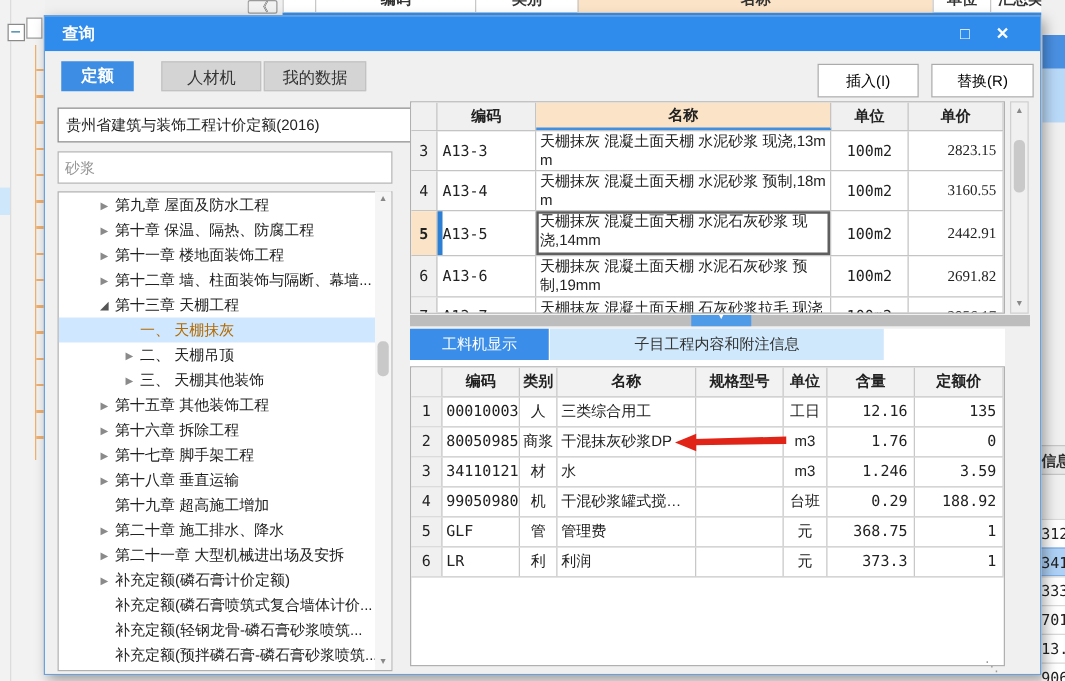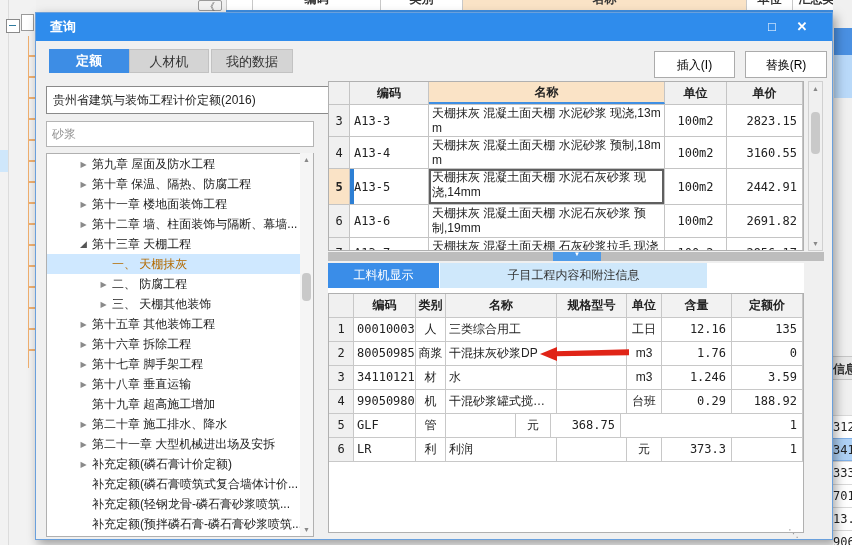--- a/index.html
+++ b/index.html
@@ -46,21 +46,21 @@
   #titlebar .ttl{position:absolute;left:14px;top:0;line-height:28px;color:#fff;font-weight:bold;font-size:13px;}
   .tbtn{position:absolute;top:0;width:24px;height:28px;line-height:28px;text-align:center;color:#fff;
      font-size:13px;cursor:pointer;}
   #btn-max{right:48px;}  #btn-close{right:18px;font-weight:bold;}
   #dlg-body{position:absolute;left:0;top:28px;width:796px;height:498px;background:#f0f0f0;overflow:hidden;}
 
   
   .tab{position:absolute;top:8px;height:24px;line-height:24px;text-align:center;font-size:13px;
      background:#d4d4d4;color:#333;border:1px solid #c2c2c2;box-sizing:border-box;cursor:pointer;}
   .tab.active{background:#3d8de5;color:#fff;font-weight:bold;border:none;}
-  #tab-de{left:13px;width:80px;} #tab-rcj{left:93px;width:80px;} #tab-my{left:175px;width:82px;}
+  #tab-de{left:13px;width:58px;} #tab-rcj{left:93px;width:80px;} #tab-my{left:175px;width:82px;}
 
   .pushbtn{position:absolute;top:10px;height:27px;background:#fff;border:1px solid #ababab;
      font-size:12px;text-align:center;line-height:25px;box-sizing:border-box;cursor:pointer;}
   #btn-insert{left:618px;width:81px;} #btn-replace{left:709px;width:82px;}
 
   
   #lib-select{left:10px;top:45px;width:315px;height:28px;background:#fff;border:1px solid #8a8a8a;
      box-sizing:border-box;line-height:26px;padding-left:6px;cursor:pointer;}
   #lib-select .caret{position:absolute;right:8px;top:0;color:#666;font-size:9px;line-height:26px;}
   #search-box{left:10px;top:80px;width:268px;height:26px;background:#fff;border:1px solid #b4b4b4;
@@ -93,21 +93,21 @@
   .c.name{flex:0 0 236px;padding:1px 3px;word-break:break-all;line-height:15px;}
   .c.unit{flex:0 0 62px;text-align:center;}
   .c.price{flex:1;text-align:right;padding-right:5px;}
   .qhead{height:22px;background:#f0f0f0;font-weight:bold;}
   .qhead .c{display:flex;align-items:center;justify-content:center;padding:0!important;}
   .qhead .c.name{background:#fae3c6;border-bottom:2px solid #3f8fe3;}
   .qr{align-items:stretch;}
   .qr .c{display:flex;align-items:center;}
   .qr .c.name{display:block;}
   .qr .c.num,.qr .c.unit{justify-content:center;}
-  .qr .c.price{justify-content:flex-end;}
+  .qr .c.price{justify-content:flex-end;font-family:Liberation Serif, serif;}
   .qr.sel .c.num{background:#fae3c6;font-weight:bold;}
   .qr.sel .c.name{box-shadow:inset 0 0 0 2px #5f5f5f;}
   .qr.sel .strip{position:absolute;left:21px;top:0;width:4px;height:100%;background:#2d7fd4;}
 
   #quota-sb{position:absolute;left:772px;top:40px;width:15px;height:170px;background:#f0f0f0;border:1px solid #d0d0d0;box-sizing:border-box;}
 
   
   #hscroll{position:absolute;left:292px;top:211px;width:496px;height:9px;background:#bdbdbd;}
   #hscroll .hthumb{position:absolute;left:225px;top:0;width:48px;height:9px;background:#4f9be8;cursor:pointer;}
   #hscroll .hthumb::after{content:"▼";position:absolute;left:50%;top:-1px;transform:translateX(-50%);
@@ -221,21 +221,21 @@
       <div class="ti lvl1 expanded">
           <span class="tarrow"></span>
           <span class="tlabel">第十三章 天棚工程</span>
         </div>
       <div class="ti lvl2 selected">
           <span class="tarrow"></span>
           <span class="tlabel">一、 天棚抹灰</span>
         </div>
       <div class="ti lvl2 collapsed">
           <span class="tarrow"></span>
-          <span class="tlabel">二、 防腐工程</span>
+          <span class="tlabel">二、 天棚吊顶</span>
         </div>
       <div class="ti lvl2 collapsed">
           <span class="tarrow"></span>
           <span class="tlabel">三、 天棚其他装饰</span>
         </div>
       <div class="ti lvl1 collapsed">
           <span class="tarrow"></span>
           <span class="tlabel">第十五章 其他装饰工程</span>
         </div>
       <div class="ti lvl1 collapsed">
@@ -393,20 +393,21 @@
         <div class="c r-name">干混砂浆罐式搅…</div>
         <div class="c r-spec"></div>
         <div class="c r-unit">台班</div>
         <div class="c r-qty mono">0.29</div>
         <div class="c r-price mono">188.92</div>
       </div>
       <div class="rrow">
         <div class="c r-num mono">5</div>
         <div class="c r-code mono">GLF</div>
         <div class="c r-type">管</div>
+        <div class="c r-name">管理费</div>
         <div class="c r-spec"></div>
         <div class="c r-unit">元</div>
         <div class="c r-qty mono">368.75</div>
         <div class="c r-price mono">1</div>
       </div>
       <div class="rrow">
         <div class="c r-num mono">6</div>
         <div class="c r-code mono">LR</div>
         <div class="c r-type">利</div>
         <div class="c r-name">利润</div>

